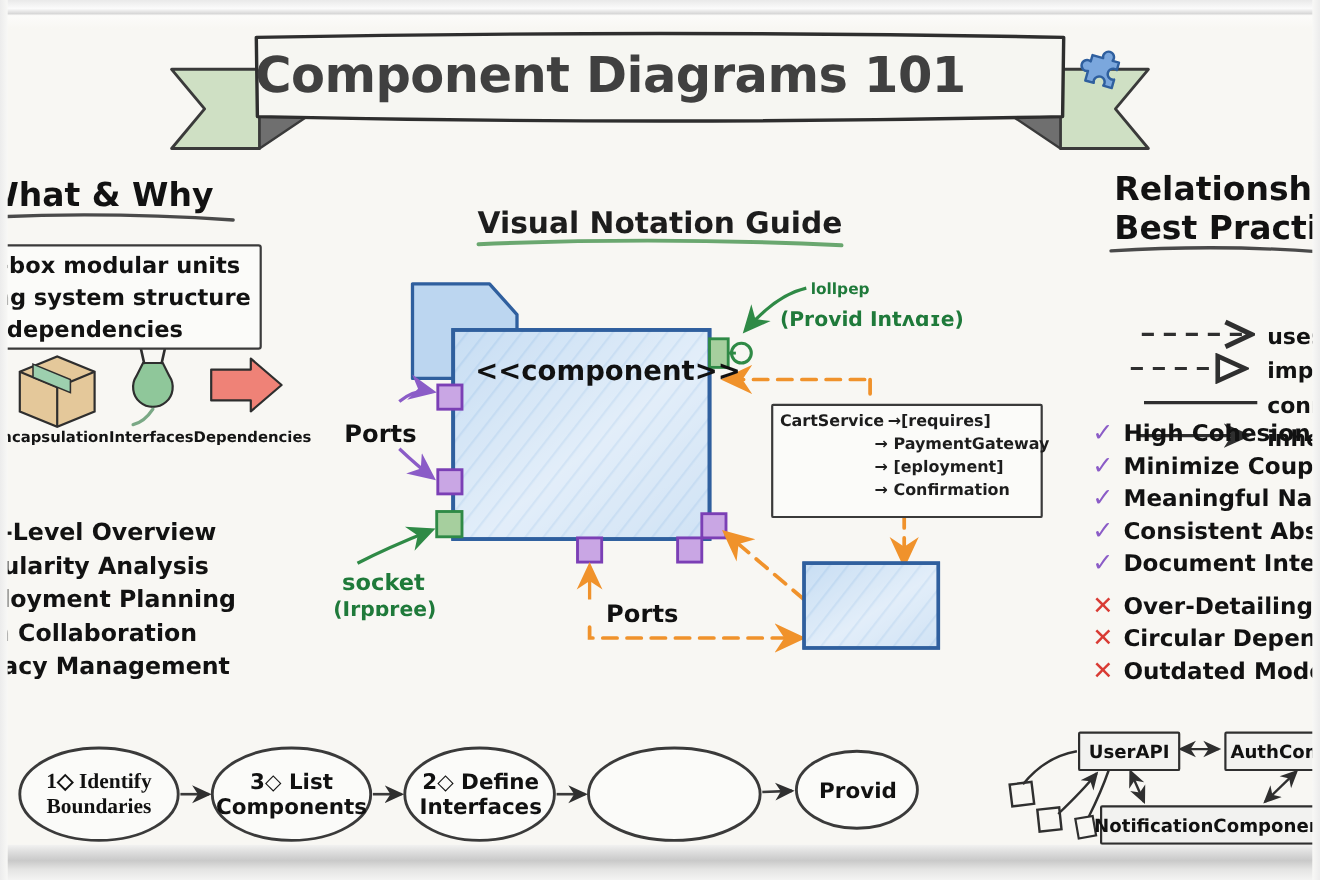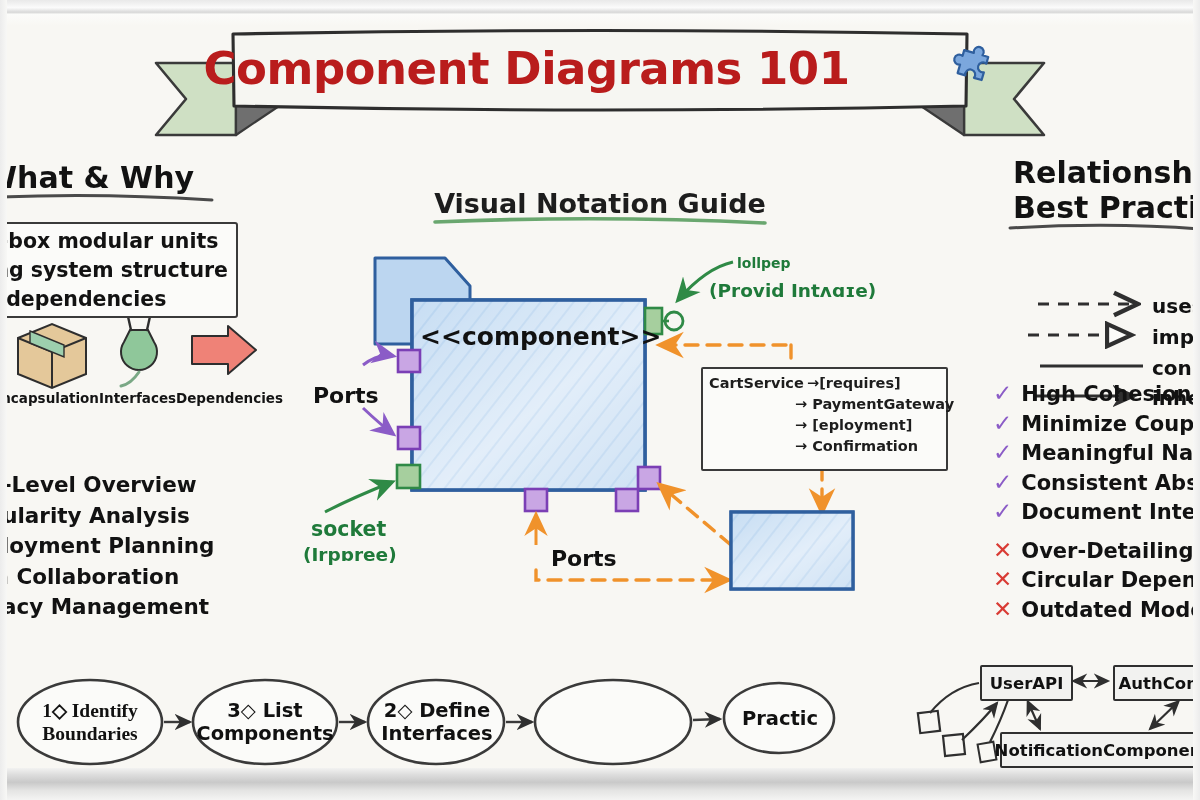--- a/index.html
+++ b/index.html
@@ -25,22 +25,22 @@
 
   .layer{position:absolute;inset:0;}
   svg.art{position:absolute;left:0;top:0;width:1200px;height:800px;overflow:visible;}
 
   .txt{position:absolute;white-space:pre;}
   .hand{font-family:"DejaVu Sans", sans-serif;font-weight:700;}
 
   
   #title{
     left:232px;top:31px;width:734px;height:75px;
-    display:flex;align-items:center;justify-content:center;
-    font-size:45px;font-weight:700;letter-spacing:-.5px;color:#b91c1c;
+    display:flex;align-items:center;
+    font-size:45px;font-weight:700;letter-spacing:-.5px;color:#404040;
   }
   #subtitle{left:0;top:120px;width:1200px;text-align:center;font-size:28px;font-weight:700;color:#1a1a1a;}
   #puzzle{display:inline-block;margin-left:12px;vertical-align:-6px;}
 
   
   .h-sec{font-size:30px;font-weight:700;color:#121212;}
   #h-what{left:-16px;top:160px;}
   #h-rel1{left:1013px;top:155px;}
   #h-rel2{left:1013px;top:190px;}
   #h-vng{left:0;top:188px;width:1200px;text-align:center;font-size:27px;font-weight:700;}
@@ -49,21 +49,21 @@
   #def-box{position:absolute;left:-28px;top:222px;width:262px;height:92px;
     border:2.5px solid #3a3a3a;border-radius:3px;background:#fbfbf9;}
   #def-text{left:-26px;top:227px;width:256px;font-size:20.5px;font-weight:700;line-height:29px;color:#121212;}
   .ico-cap{font-size:13.5px;font-weight:700;color:#141414;}
   #cap-enc{left:-8px;top:390px;}
   #cap-int{left:99px;top:390px;}
   #cap-dep{left:176px;top:390px;}
   #uses-list{left:-28px;top:470px;width:250px;font-size:21.5px;font-weight:700;line-height:30.5px;color:#121212;}
 
   
-  #comp-label{left:420px;top:322px;width:232px;text-align:center;font-size:25px;font-weight:700;color:#111;}
+  #comp-label{left:432px;top:322px;width:232px;text-align:center;font-size:25px;font-weight:700;color:#111;}
   .lbl-ports{font-size:22px;font-weight:700;color:#111;}
   #ports-l{left:313px;top:383px;}
   #ports-b{left:551px;top:546px;}
   .grn{color:#1f7a3a;font-weight:700;}
   #lolli-1{left:737px;top:255px;font-size:14px;}
   #lolli-2{left:709px;top:280px;font-size:18.5px;}
   #sock-1{left:311px;top:517px;font-size:20.5px;}
   #sock-2{left:303px;top:544px;font-size:18.5px;}
 
   
@@ -342,21 +342,21 @@
   </div>
 
   <div class="txt hand" id="wf-word">w</div>
 
   <div class="wf-node" style="left:20px;top:698px;width:140px;height:48px;font-family:Liberation Serif, serif;">1◇ Identify
 Boundaries</div>
   <div class="wf-node" style="left:195px;top:698px;width:140px;height:48px;">3◇ List
 Components</div>
   <div class="wf-node" style="left:370px;top:698px;width:134px;height:48px;">2◇ Define
 Interfaces</div>
-  <div class="wf-node" style="left:728px;top:703px;width:104px;height:30px;">Practic</div>
+  <div class="wf-node" style="left:728px;top:703px;width:104px;height:30px;">Provid</div>
 
   <div class="mini-box" id="mb-user">UserAPI</div>
   <div class="mini-box" id="mb-auth">AuthCompo</div>
   <div class="mini-box" id="mb-notif">NotificationComponent</div>
 </div>
 
 <div class="frame-top"></div>
 <div class="frame-bottom"></div>
 <div class="frame-left"></div>
 <div class="frame-right"></div>

